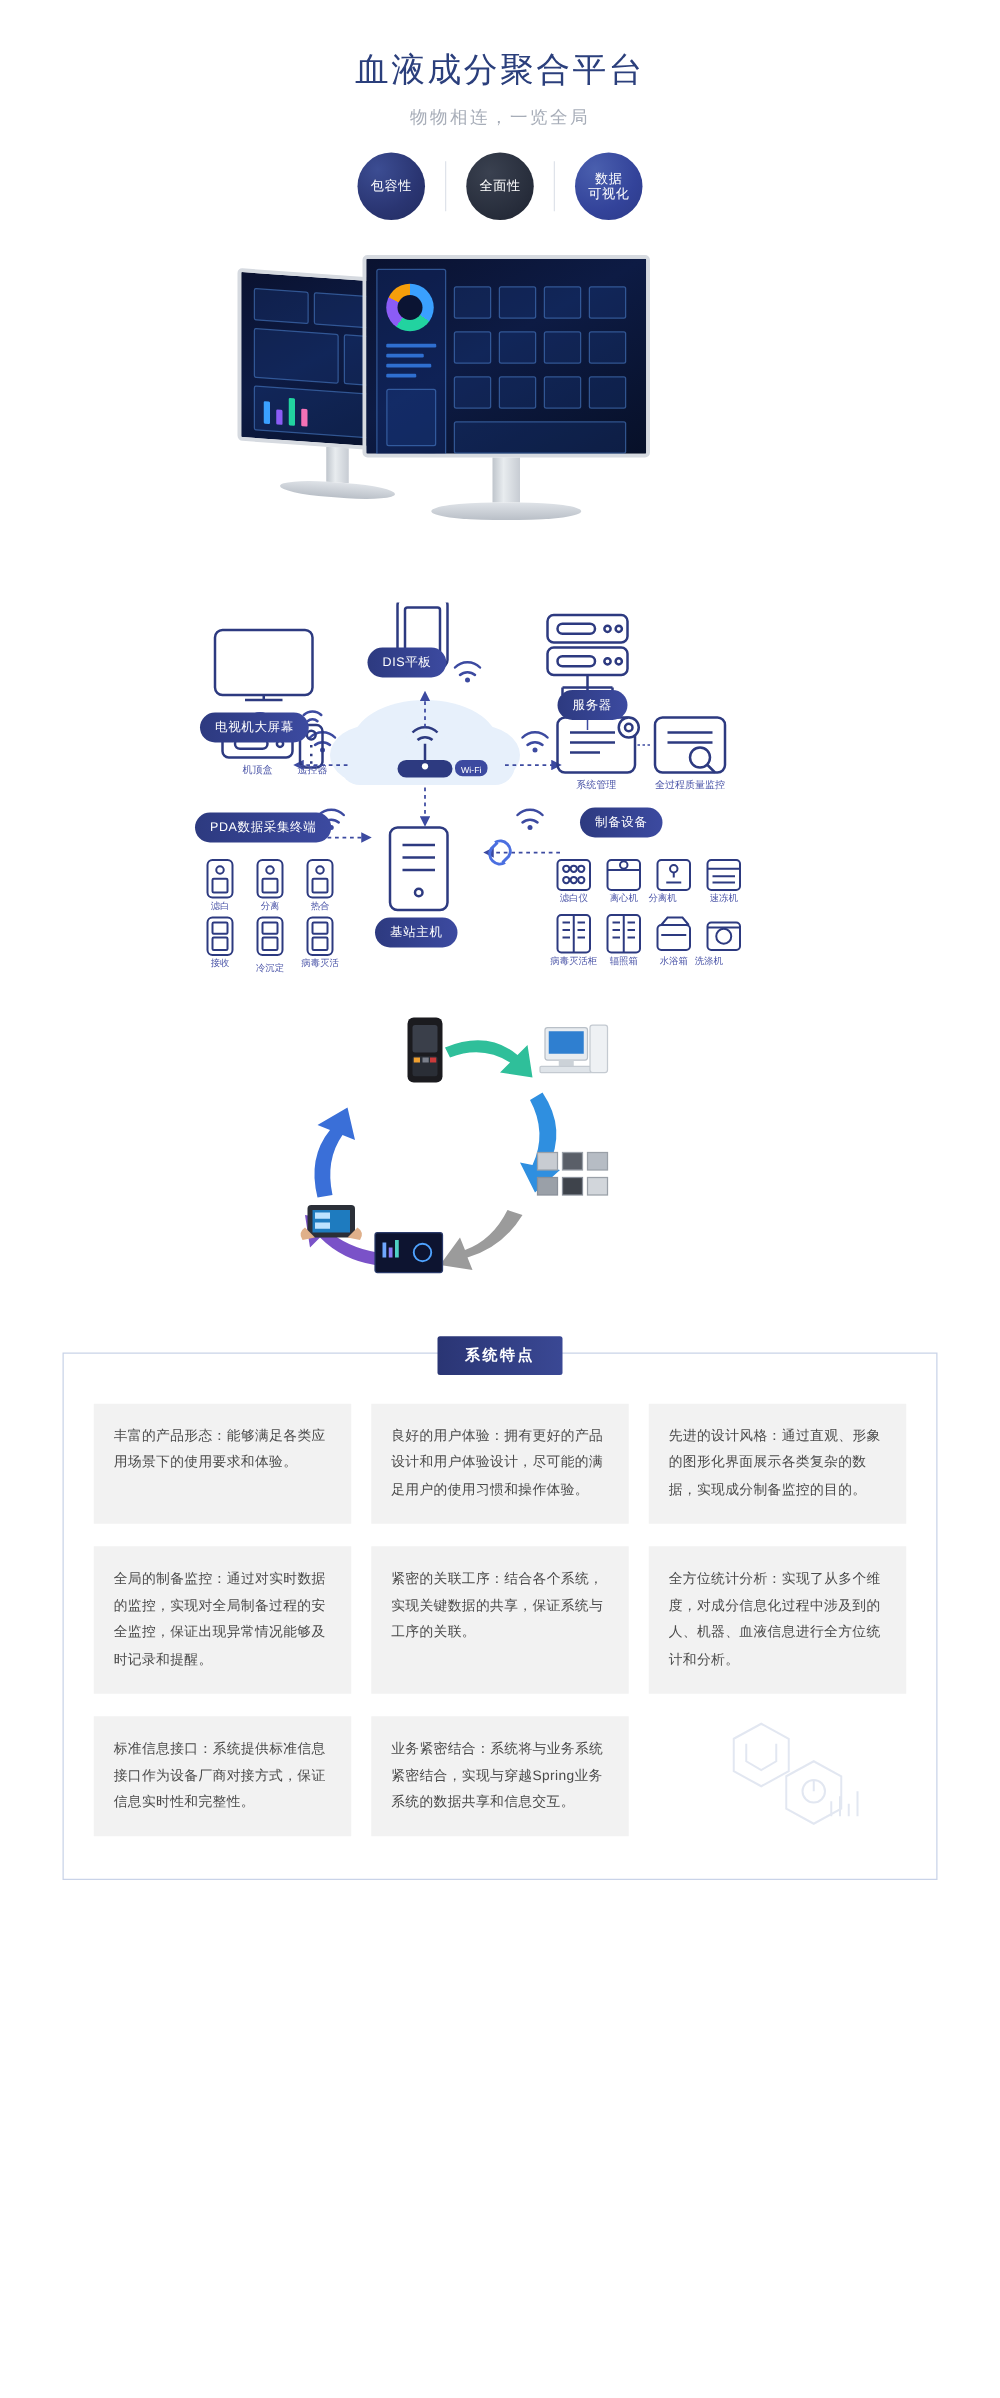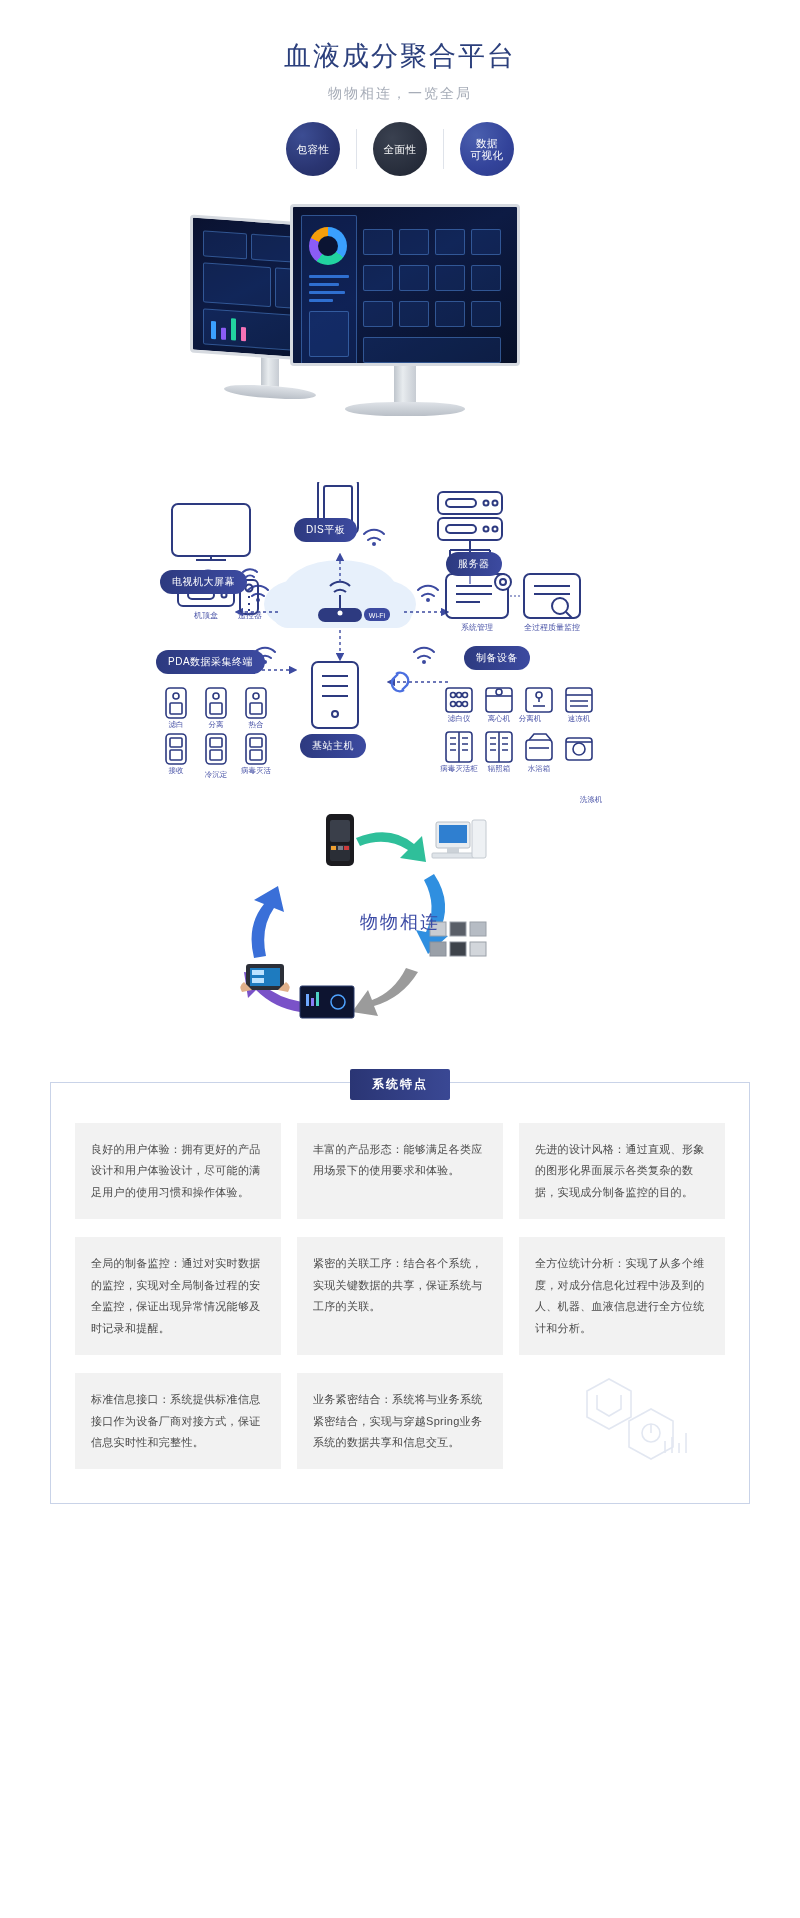--- a/index.html
+++ b/index.html
@@ -449,21 +449,21 @@
     <div class="cap2" style="left:196px; top:288px;">冷沉定</div>
     <div class="cap2" style="left:236px; top:284px;">病毒灭活</div>
 
     <div class="cap2" style="left:439px; top:232px;">滤白仪</div>
     <div class="cap2" style="left:479px; top:232px;">离心机</div>
     <div class="cap2" style="left:510px; top:232px;">分离机</div>
     <div class="cap2" style="left:559px; top:232px;">速冻机</div>
     <div class="cap2" style="left:439px; top:282px;">病毒灭活柜</div>
     <div class="cap2" style="left:479px; top:282px;">辐照箱</div>
     <div class="cap2" style="left:519px; top:282px;">水浴箱</div>
-    <div class="cap2" style="left:571px; top:282px;margin-top:31px;">洗涤机</div>
+    <div class="cap2" style="left:547px; top:282px;">洗涤机</div>
   </div>
 
   <div class="flow">
     <svg width="800" height="230" style="position:absolute;left:0;top:0;">
 
       <g fill="#2fbf9a">
         <path d="M356 26 q34 -14 58 6 l8 -8 l4 26 l-26 -4 l8 -8 q-22 -14 -48 -4 z"></path>
       </g>
       <g fill="#2f8fe0">
         <path d="M434 62 q20 30 4 60 l10 2 l-20 18 l-12 -24 l10 2 q12 -26 -2 -52 z"></path>
@@ -514,32 +514,31 @@
 
       <g>
         <rect x="246" y="152" width="38" height="26" rx="3" fill="#2b2f38"></rect>
         <rect x="250" y="156" width="30" height="18" fill="#1e7bbf"></rect>
         <rect x="252" y="158" width="12" height="5" fill="#bde3ff"></rect>
         <rect x="252" y="166" width="12" height="5" fill="#bde3ff"></rect>
         <path d="M244 170 q-6 4 -2 10 l10 -2 z" fill="#e0b08a"></path>
         <path d="M286 170 q6 4 2 10 l-10 -2 z" fill="#e0b08a"></path>
       </g>
     </svg>
-    <div class="flow-center">物物相连</div>
   </div>
 
   <div class="features">
     <div class="features-title">系统特点</div>
 
     <div class="feat-grid">
       <div class="feat-card">
+        <span>丰富的产品形态：</span><span>能够满足各类应用场景下的使用要求和体验。</span>
+      </div>
+      <div class="feat-card">
         <span>良好的用户体验：</span><span>拥有更好的产品设计和用户体验设计，尽可能的满足用户的使用习惯和操作体验。</span>
-      </div>
-      <div class="feat-card">
-        <span>丰富的产品形态：</span><span>能够满足各类应用场景下的使用要求和体验。</span>
       </div>
       <div class="feat-card">
         <span>先进的设计风格：</span><span>通过直观、形象的图形化界面展示各类复杂的数据，实现成分制备监控的目的。</span>
       </div>
       <div class="feat-card">
         <span>全局的制备监控：</span><span>通过对实时数据的监控，实现对全局制备过程的安全监控，保证出现异常情况能够及时记录和提醒。</span>
       </div>
       <div class="feat-card">
         <span>紧密的关联工序：</span><span>结合各个系统，实现关键数据的共享，保证系统与工序的关联。</span>
       </div>

